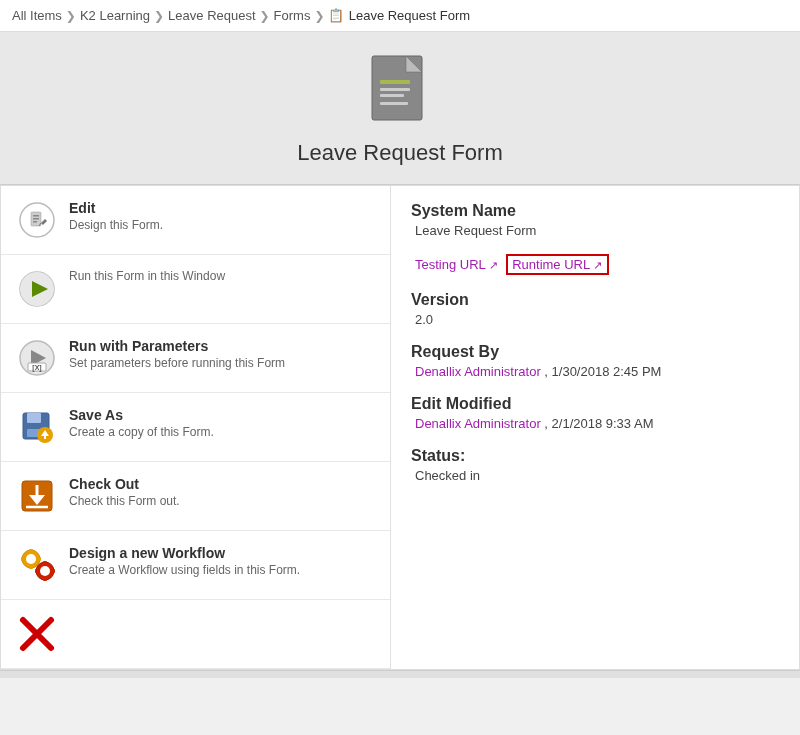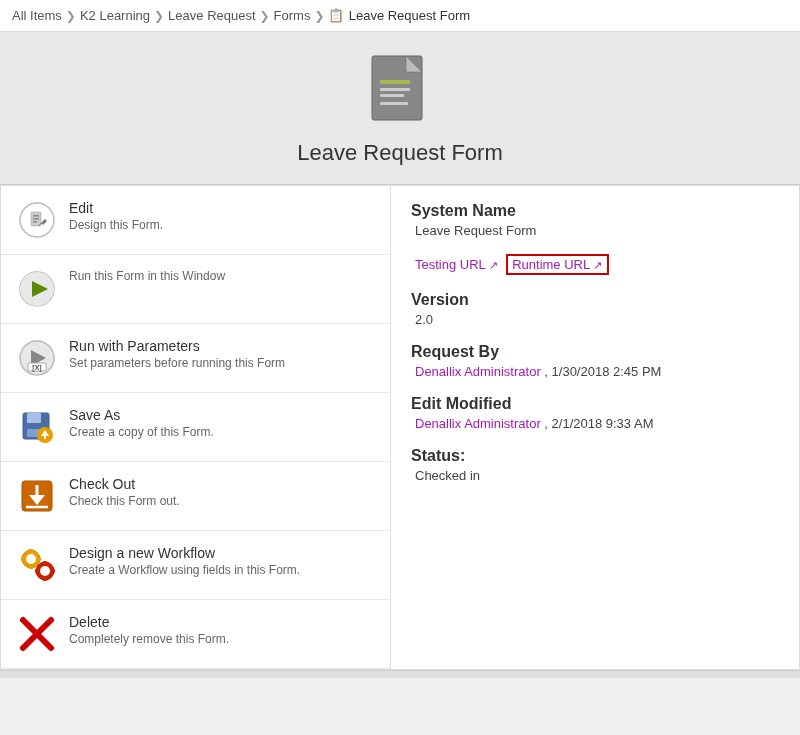--- a/index.html
+++ b/index.html
@@ -90,21 +90,21 @@
       height: 40px;
       margin-right: 12px;
       flex-shrink: 0;
       display: flex;
       align-items: center;
       justify-content: center;
     }
     .action-text {}
     .action-title {
       font-size: 14px;
-      font-weight: 400;
+      font-weight: 700;
       color: #333;
       margin-bottom: 2px;
     }
     .action-desc {
       font-size: 12px;
       color: #666;
     }
 
     
     .details-panel {
@@ -308,24 +308,20 @@
       </div>
     </div>
 
     <div class="action-item">
       <div class="action-icon">
         <svg width="38" height="38" viewBox="0 0 38 38">
           <line x1="5" y1="5" x2="33" y2="33" stroke="#cc0000" stroke-width="6" stroke-linecap="round"></line>
           <line x1="33" y1="5" x2="5" y2="33" stroke="#cc0000" stroke-width="6" stroke-linecap="round"></line>
         </svg>
       </div>
-      <div class="action-text">
-        <div class="action-title">Delete</div>
-        <div class="action-desc">Completely remove this Form.</div>
-      </div>
     </div>
 
   </div>
 
   <div class="details-panel">
 
     <div class="detail-section">
       <div class="detail-label">System Name</div>
       <div class="detail-value">Leave Request Form</div>
     </div>

